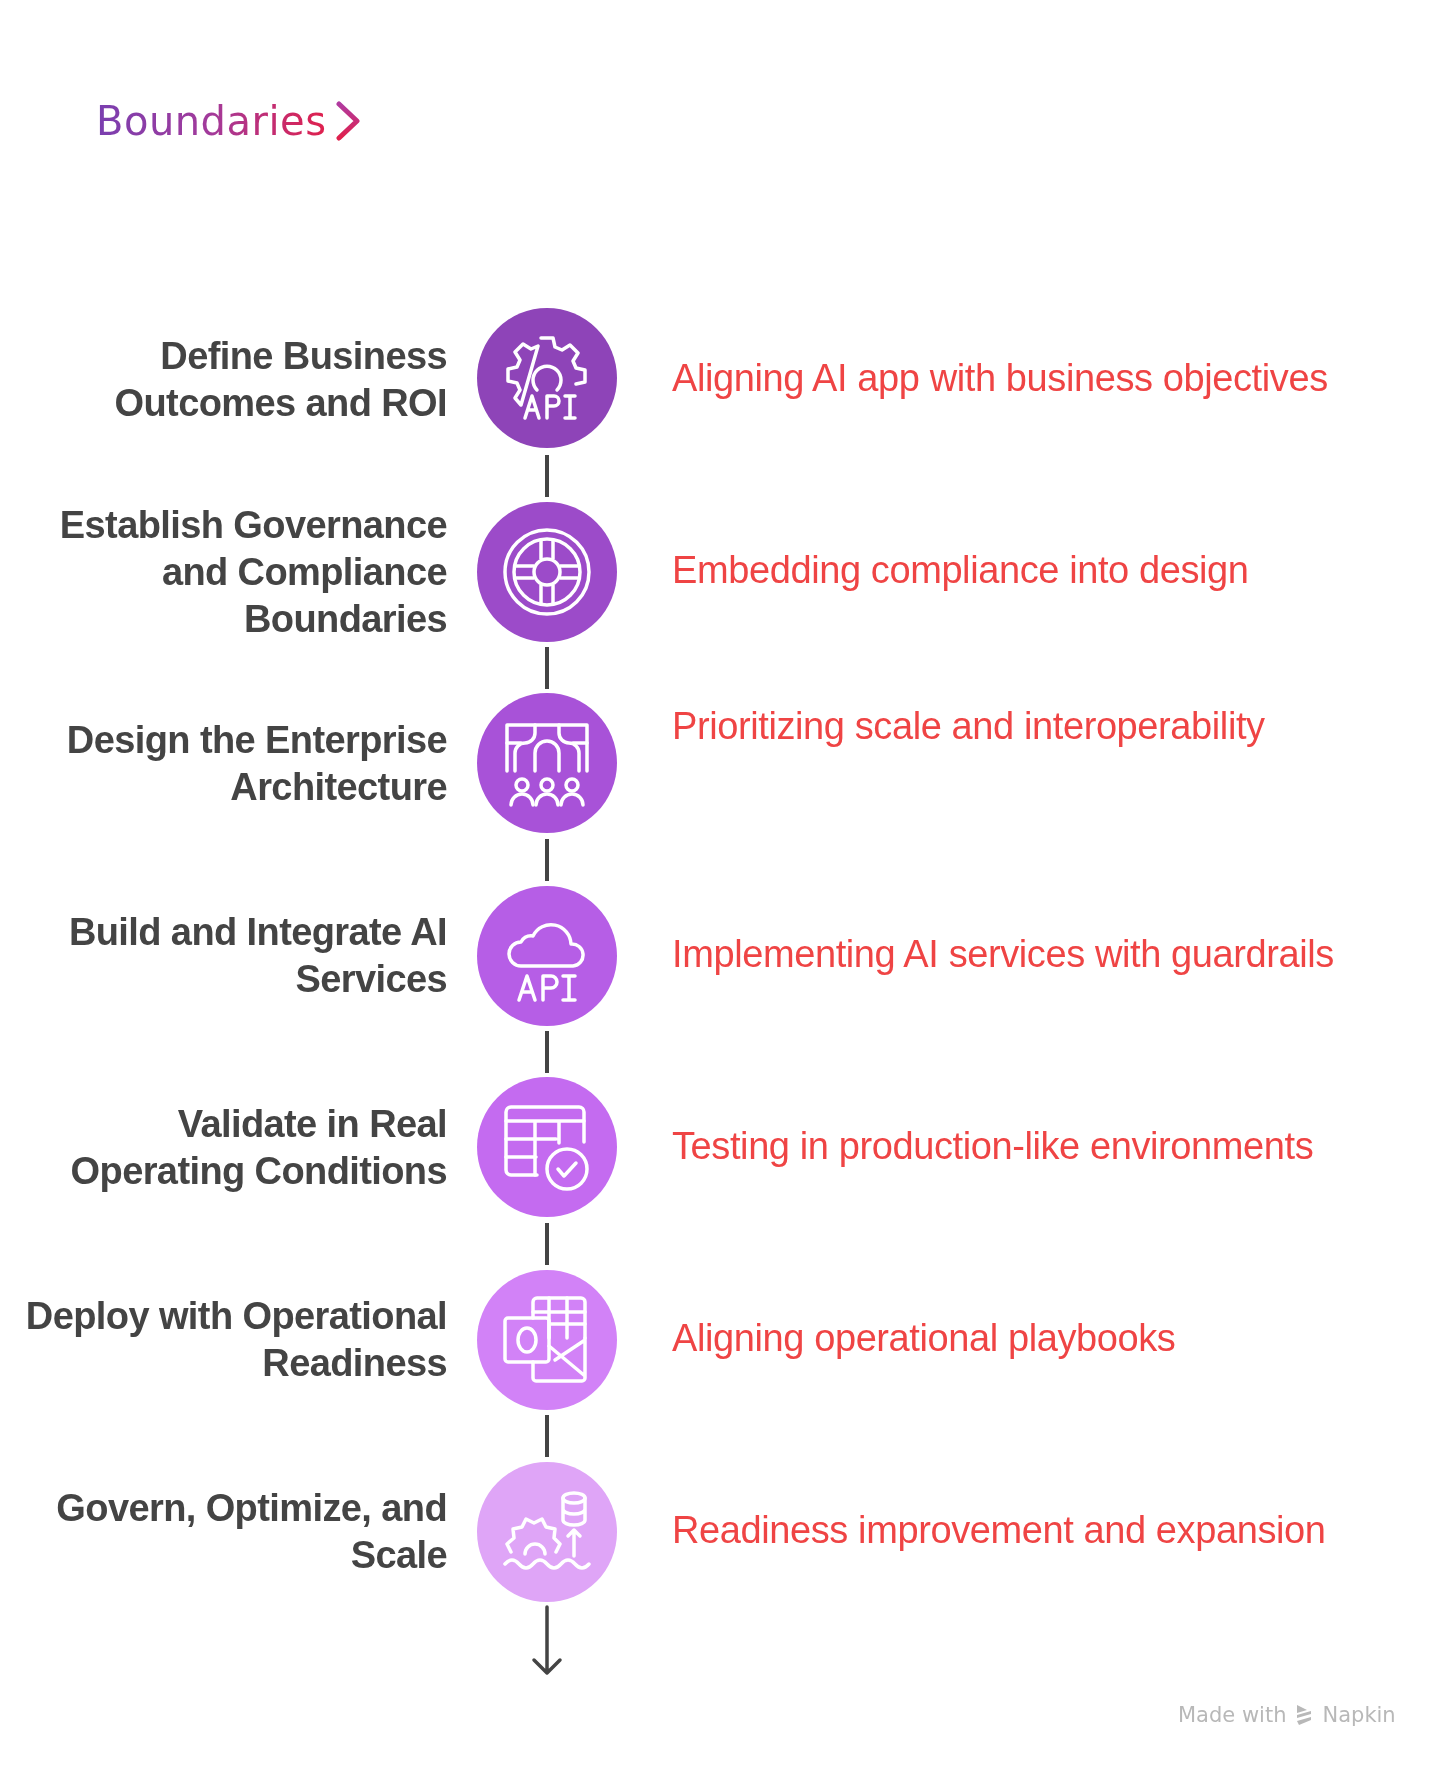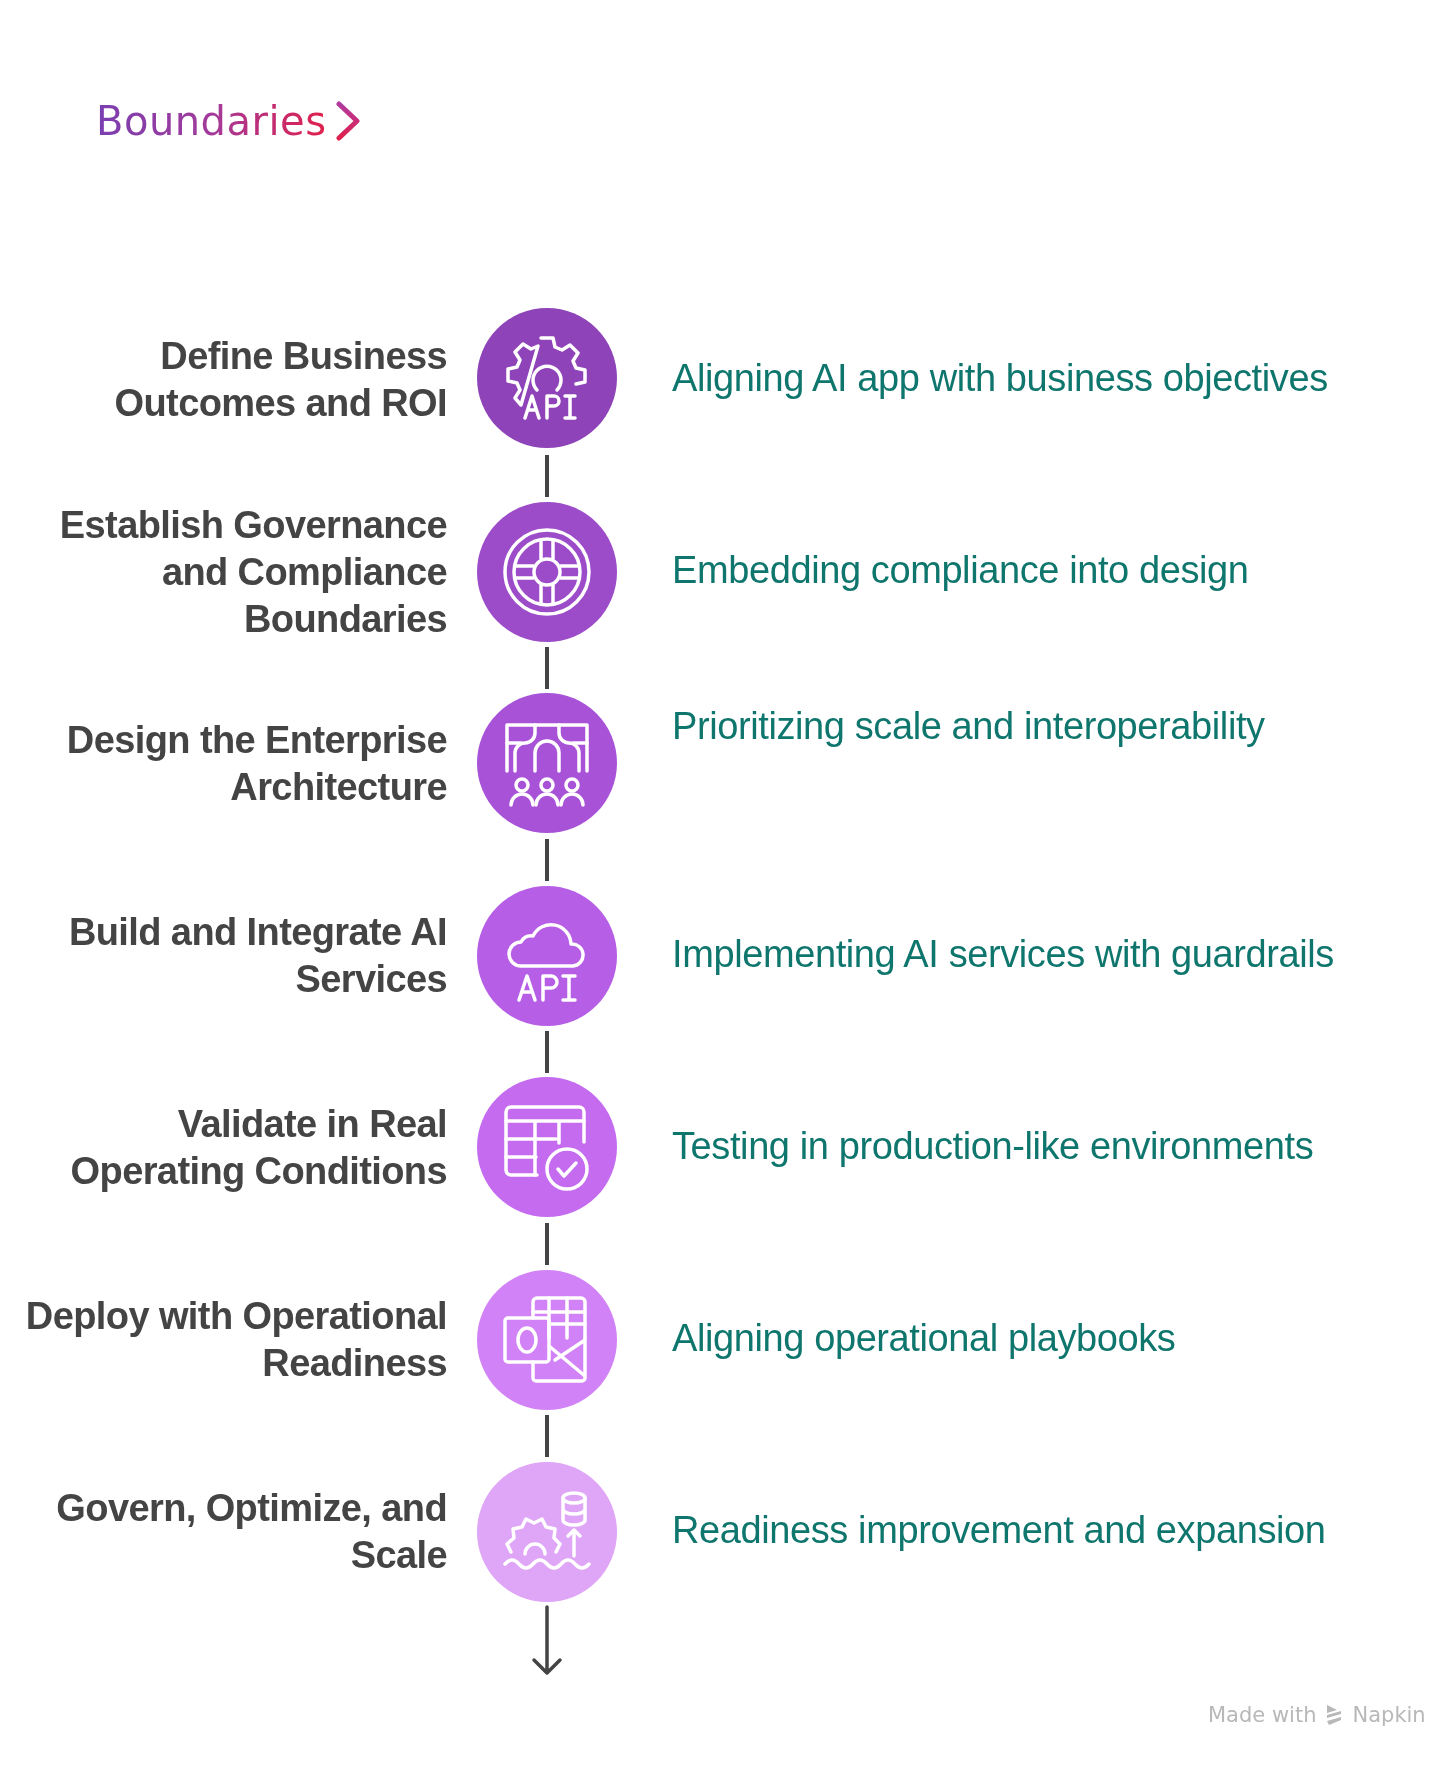--- a/index.html
+++ b/index.html
@@ -10,25 +10,25 @@
                background: linear-gradient(90deg, #7a3fb0 0%, #a33a9a 50%, #e0204c 100%);
                -webkit-background-clip: text; background-clip: text; color: transparent; }
   .logo-chevron { margin-left: 8px; width: 26px; height: 40px; }
   .timeline-line { position: absolute; left: 545px; width: 4px; background: #444; }
   .step-circle { position: absolute; left: 477px; width: 140px; height: 140px; border-radius: 50%;
                  display: flex; align-items: center; justify-content: center; }
   .step-circle svg { width: 100px; height: 100px; }
   .step-title { position: absolute; right: 998px; width: 440px; text-align: right;
                 font-weight: bold; font-size: 38px; line-height: 47px; color: #444444;
                 letter-spacing: -0.6px; transform: translateY(-50%); }
-  .step-desc { position: absolute; left: 672px; font-size: 38px; color: #0f766e;
+  .step-desc { position: absolute; left: 672px; font-size: 38px; color: #ef4444;
                white-space: nowrap; transform: translateY(-50%); letter-spacing: -0.4px; }
   .arrow { position: absolute; left: 531px; top: 1605px; width: 32px; height: 72px; }
   .footer { position: absolute; left: 1178px; top: 1703px; display: flex; align-items: center;
-            font-family: "DejaVu Sans", sans-serif; font-size: 21px; color: #b8b8b8; margin-left: 30px; }
+            font-family: "DejaVu Sans", sans-serif; font-size: 21px; color: #b8b8b8; }
   .footer .napkin-icon { width: 20px; height: 24px; margin: 0 8px; }
 </style>
 </head>
 <body>
 
 <div class="logo">
   <span class="logo-text">Boundaries</span>
   <svg class="logo-chevron" viewBox="0 0 26 40">
     <defs>
         <linearGradient id="cg" x1="0" y1="0" x2="0" y2="1">

